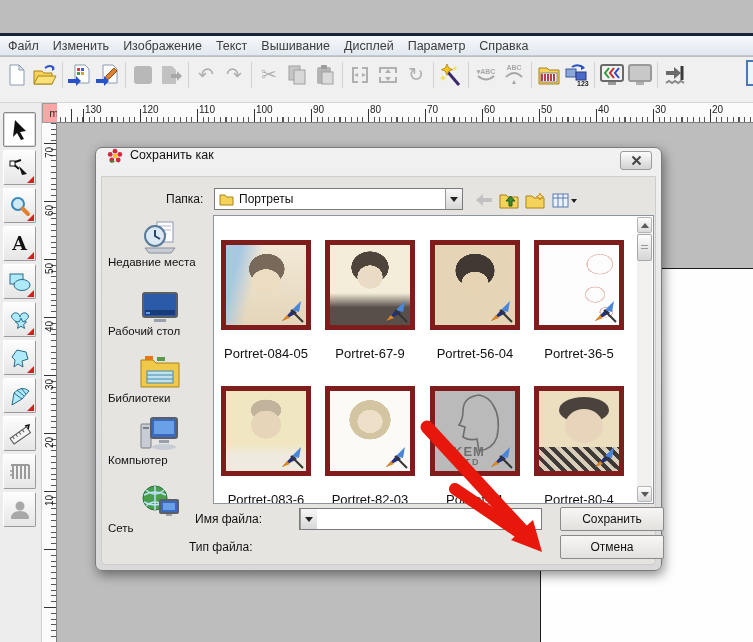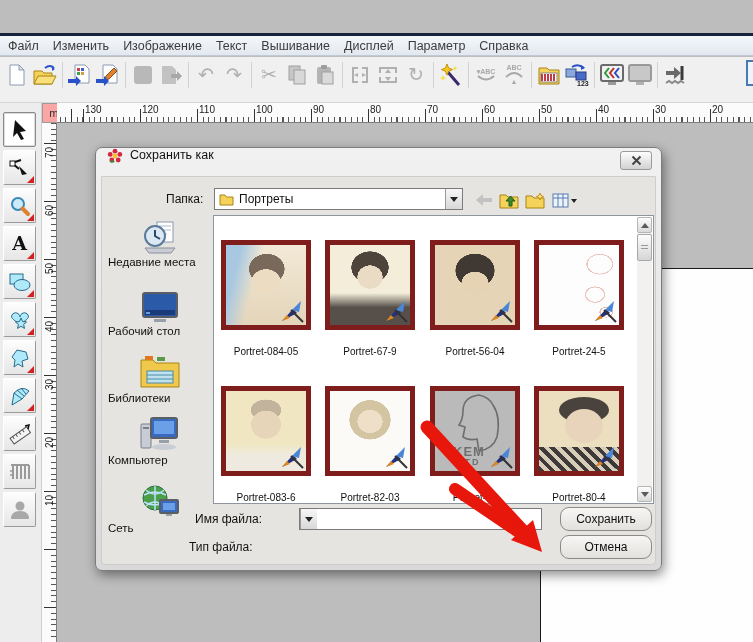--- a/index.html
+++ b/index.html
@@ -84,21 +84,21 @@
   
   .place { position:absolute; width:104px; text-align:left; }
   .place .plbl { font-size:11.5px; color:#111; line-height:1.2; display:block; margin-top:2px; }
   .place svg { display:block; margin:0 auto; }
 
   
   .flist { position:absolute; left:117px; top:67px; width:441px; height:289px; background:#fff;
     border:1px solid #8e959e; overflow:hidden; }
   .cell { position:absolute; width:100px; }
   .thumb { position:relative; width:90px; height:90px; margin:16px auto; border:5px solid #7f1d1d; }
-  .fname { display:block; text-align:center; font-size:10px; color:#111; margin-top:6px; white-space:nowrap; }
+  .fname { display:block; text-align:center; font-size:13px; color:#111; margin-top:6px; white-space:nowrap; }
   .badge { position:absolute; right:1px; bottom:1px; width:26px; height:24px; }
   .kemtxt { position:absolute; left:0; right:12px; bottom:4px; text-align:center; font-weight:bold; color:#707070; font-size:13px; line-height:1.0; letter-spacing:1px; }
   .kemtxt .l2 { font-size:9px; display:block; letter-spacing:2px; }
 
   
   .v1 { background:
       radial-gradient(30% 26% at 50% 46%, #ecdcc2 0 60%, rgba(0,0,0,0) 61%),
       radial-gradient(40% 34% at 51% 30%, #79695a 0 55%, rgba(0,0,0,0) 56%),
       linear-gradient(105deg, #a8c8e2 0 16%, rgba(0,0,0,0) 38%),
       linear-gradient(#f2e9d6,#e4d5ba); }
@@ -141,22 +141,22 @@
     border:1px solid #b5b5b5; border-radius:2px; display:flex; align-items:center; justify-content:center; }
   .sb-btn::after { content:""; border:4px solid transparent; }
   .sb-up { top:0; } .sb-up::after { border-bottom:5px solid #5a5a5a; margin-top:-4px; }
   .sb-dn { bottom:0; } .sb-dn::after { border-top:5px solid #5a5a5a; margin-top:5px; }
   .sb-thumb { position:absolute; left:0; top:17px; width:15px; height:27px; background:linear-gradient(#fdfdfd,#d5d5d5);
     border:1px solid #a8a8a8; border-radius:2px; }
   .sb-thumb::after { content:""; position:absolute; left:3px; right:3px; top:10px; height:6px;
     background:repeating-linear-gradient(to bottom,#9a9a9a 0 1px,transparent 1px 3px); }
 
   
-  .dbtn { position:absolute; width:92px; height:24px; background:linear-gradient(#f7f6f4,#e3e1de);
-    border:1px solid #8a8a8a; border-radius:9px; font-size:12px; color:#111;
+  .dbtn { position:absolute; width:104px; height:24px; background:linear-gradient(#f7f6f4,#e3e1de);
+    border:1px solid #8a8a8a; border-radius:2px; font-size:12px; color:#111;
     display:flex; align-items:center; justify-content:center; }
 
   
   .arrow-svg { position:absolute; left:400px; top:400px; width:180px; height:180px; z-index:60; pointer-events:none; }
 
   svg { display:block; }
 </style>
 </head>
 <body>
 
@@ -569,21 +569,21 @@
       </div>
       <div class="cell" style="left:315px; top:8px">
         <div class="thumb v4">
           <svg class="badge" viewBox="0 0 26 24">
               <path d="M3 21 L14 9 l4 4 z" fill="#23307c"></path>
               <path d="M13 10 L22 1 l-2 11 z" fill="#4a86d8"></path>
               <path d="M3 21 l8 -3 -3 -3 z" fill="#e0861e"></path>
               <line x1="12" y1="10" x2="24" y2="22" stroke="#333" stroke-width="2"></line>
             </svg>
         </div>
-        <span class="fname">Portret-24-5</span>
+        <span class="fname">Portret-36-5</span>
       </div>
       <div class="cell" style="left:2px; top:154px">
         <div class="thumb v5">
           <svg class="badge" viewBox="0 0 26 24">
               <path d="M3 21 L14 9 l4 4 z" fill="#23307c"></path>
               <path d="M13 10 L22 1 l-2 11 z" fill="#4a86d8"></path>
               <path d="M3 21 l8 -3 -3 -3 z" fill="#e0861e"></path>
               <line x1="12" y1="10" x2="24" y2="22" stroke="#333" stroke-width="2"></line>
             </svg>
         </div>

